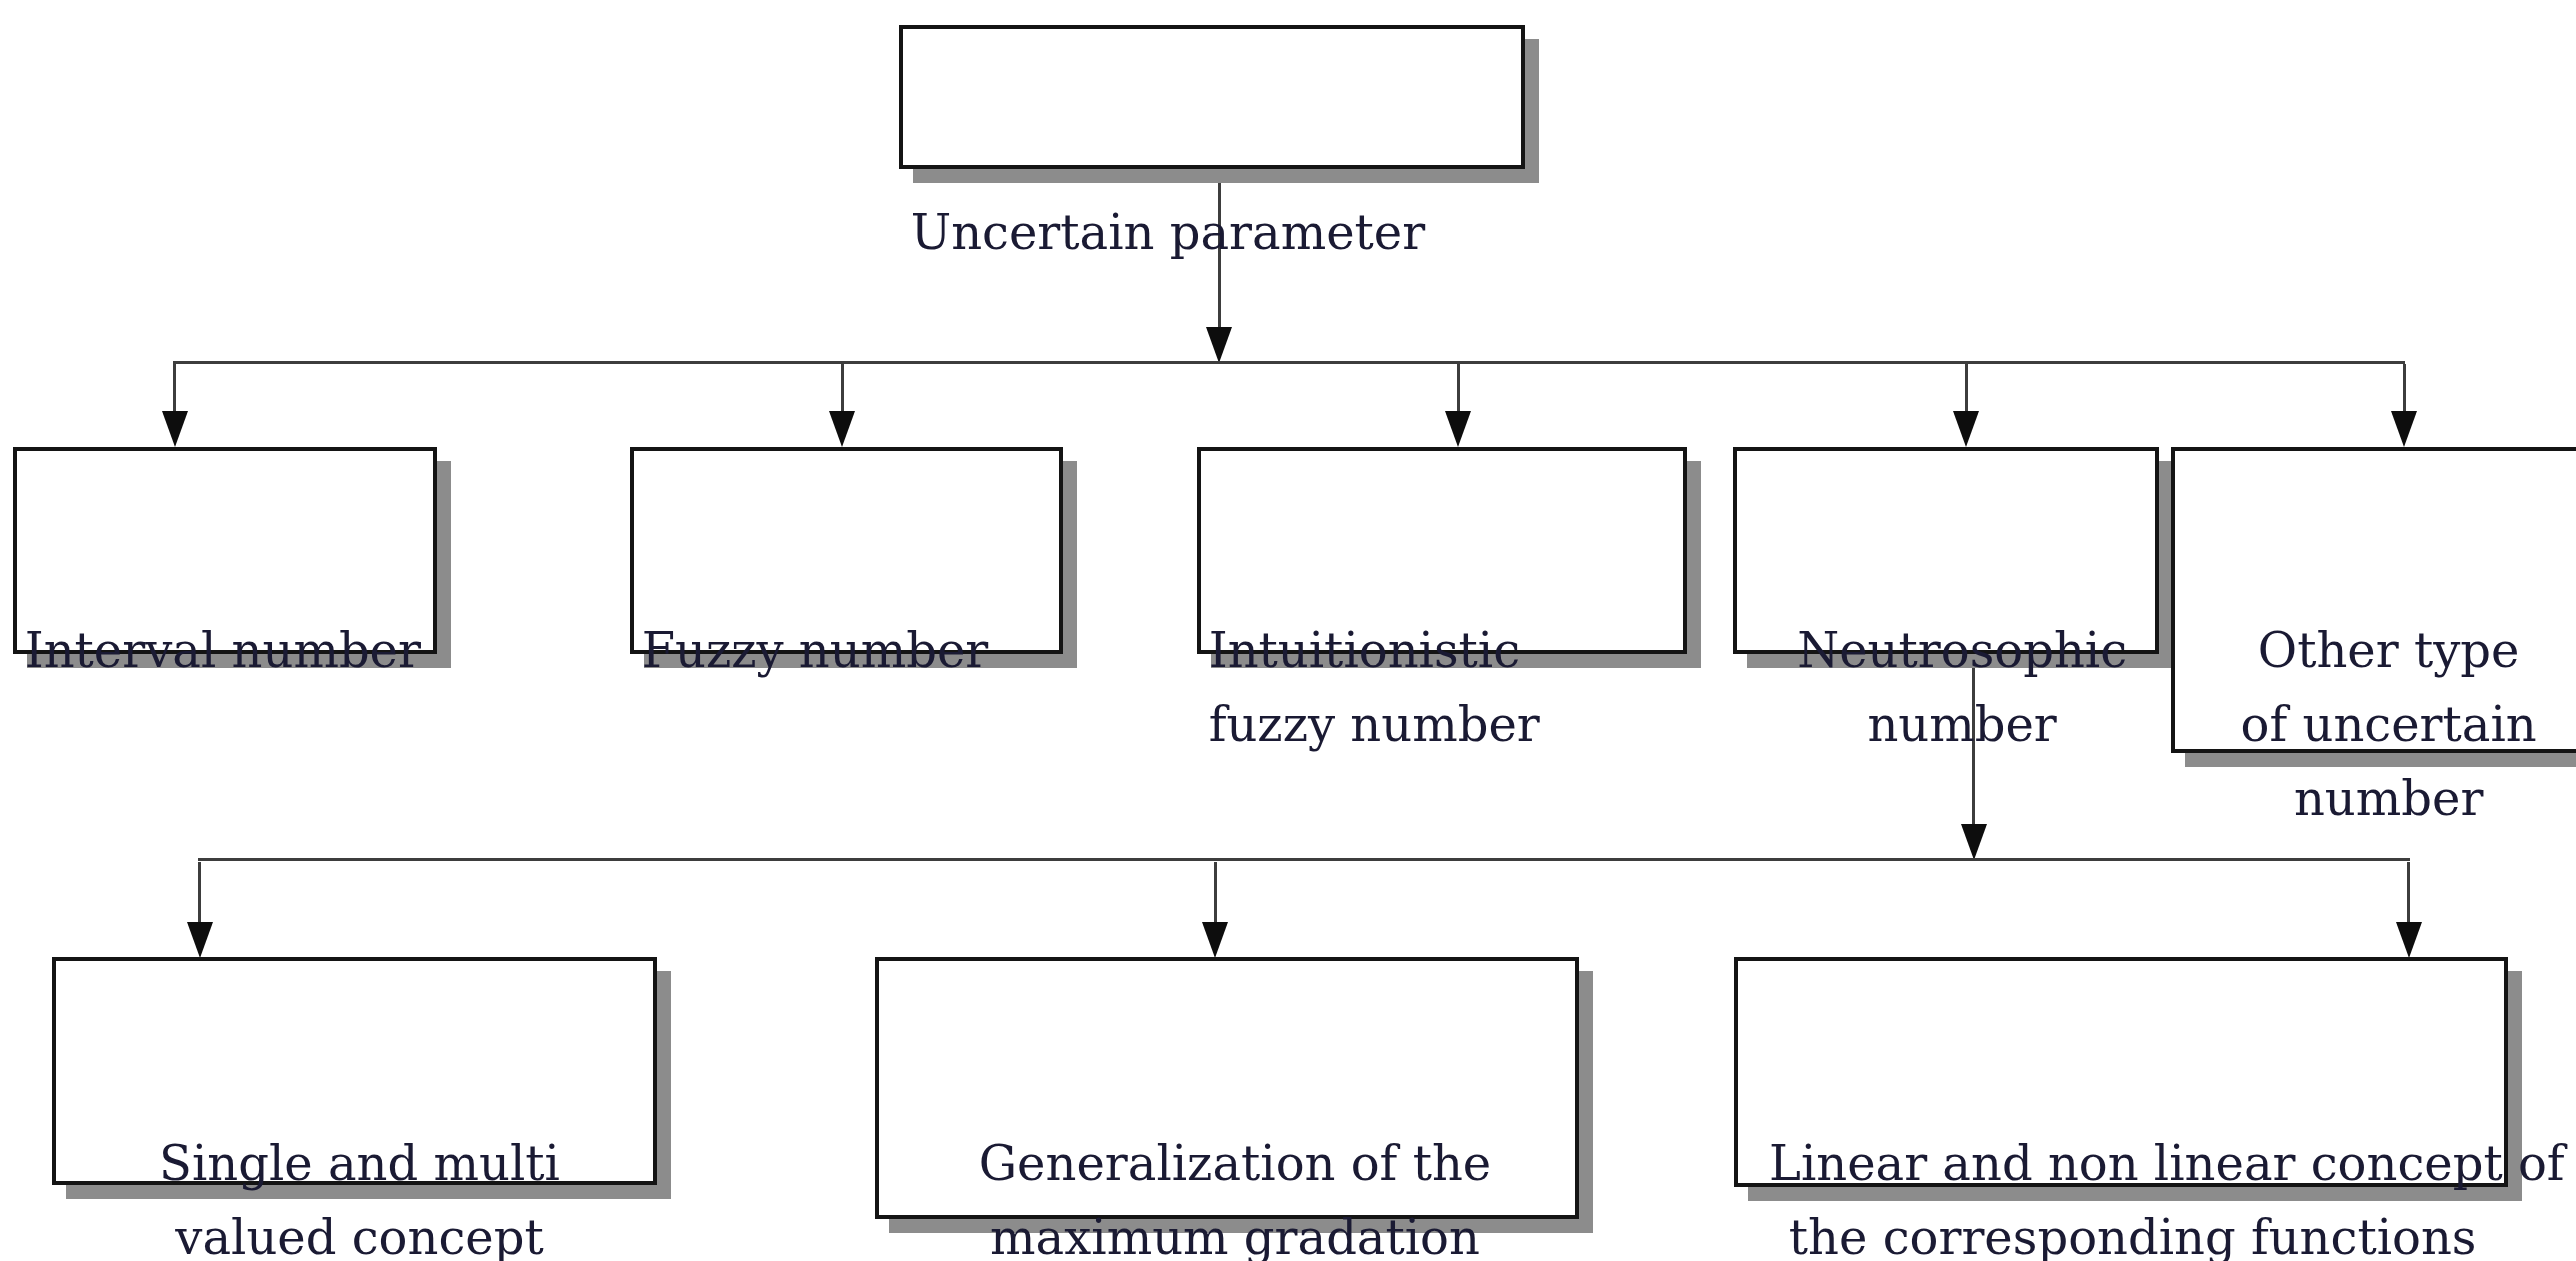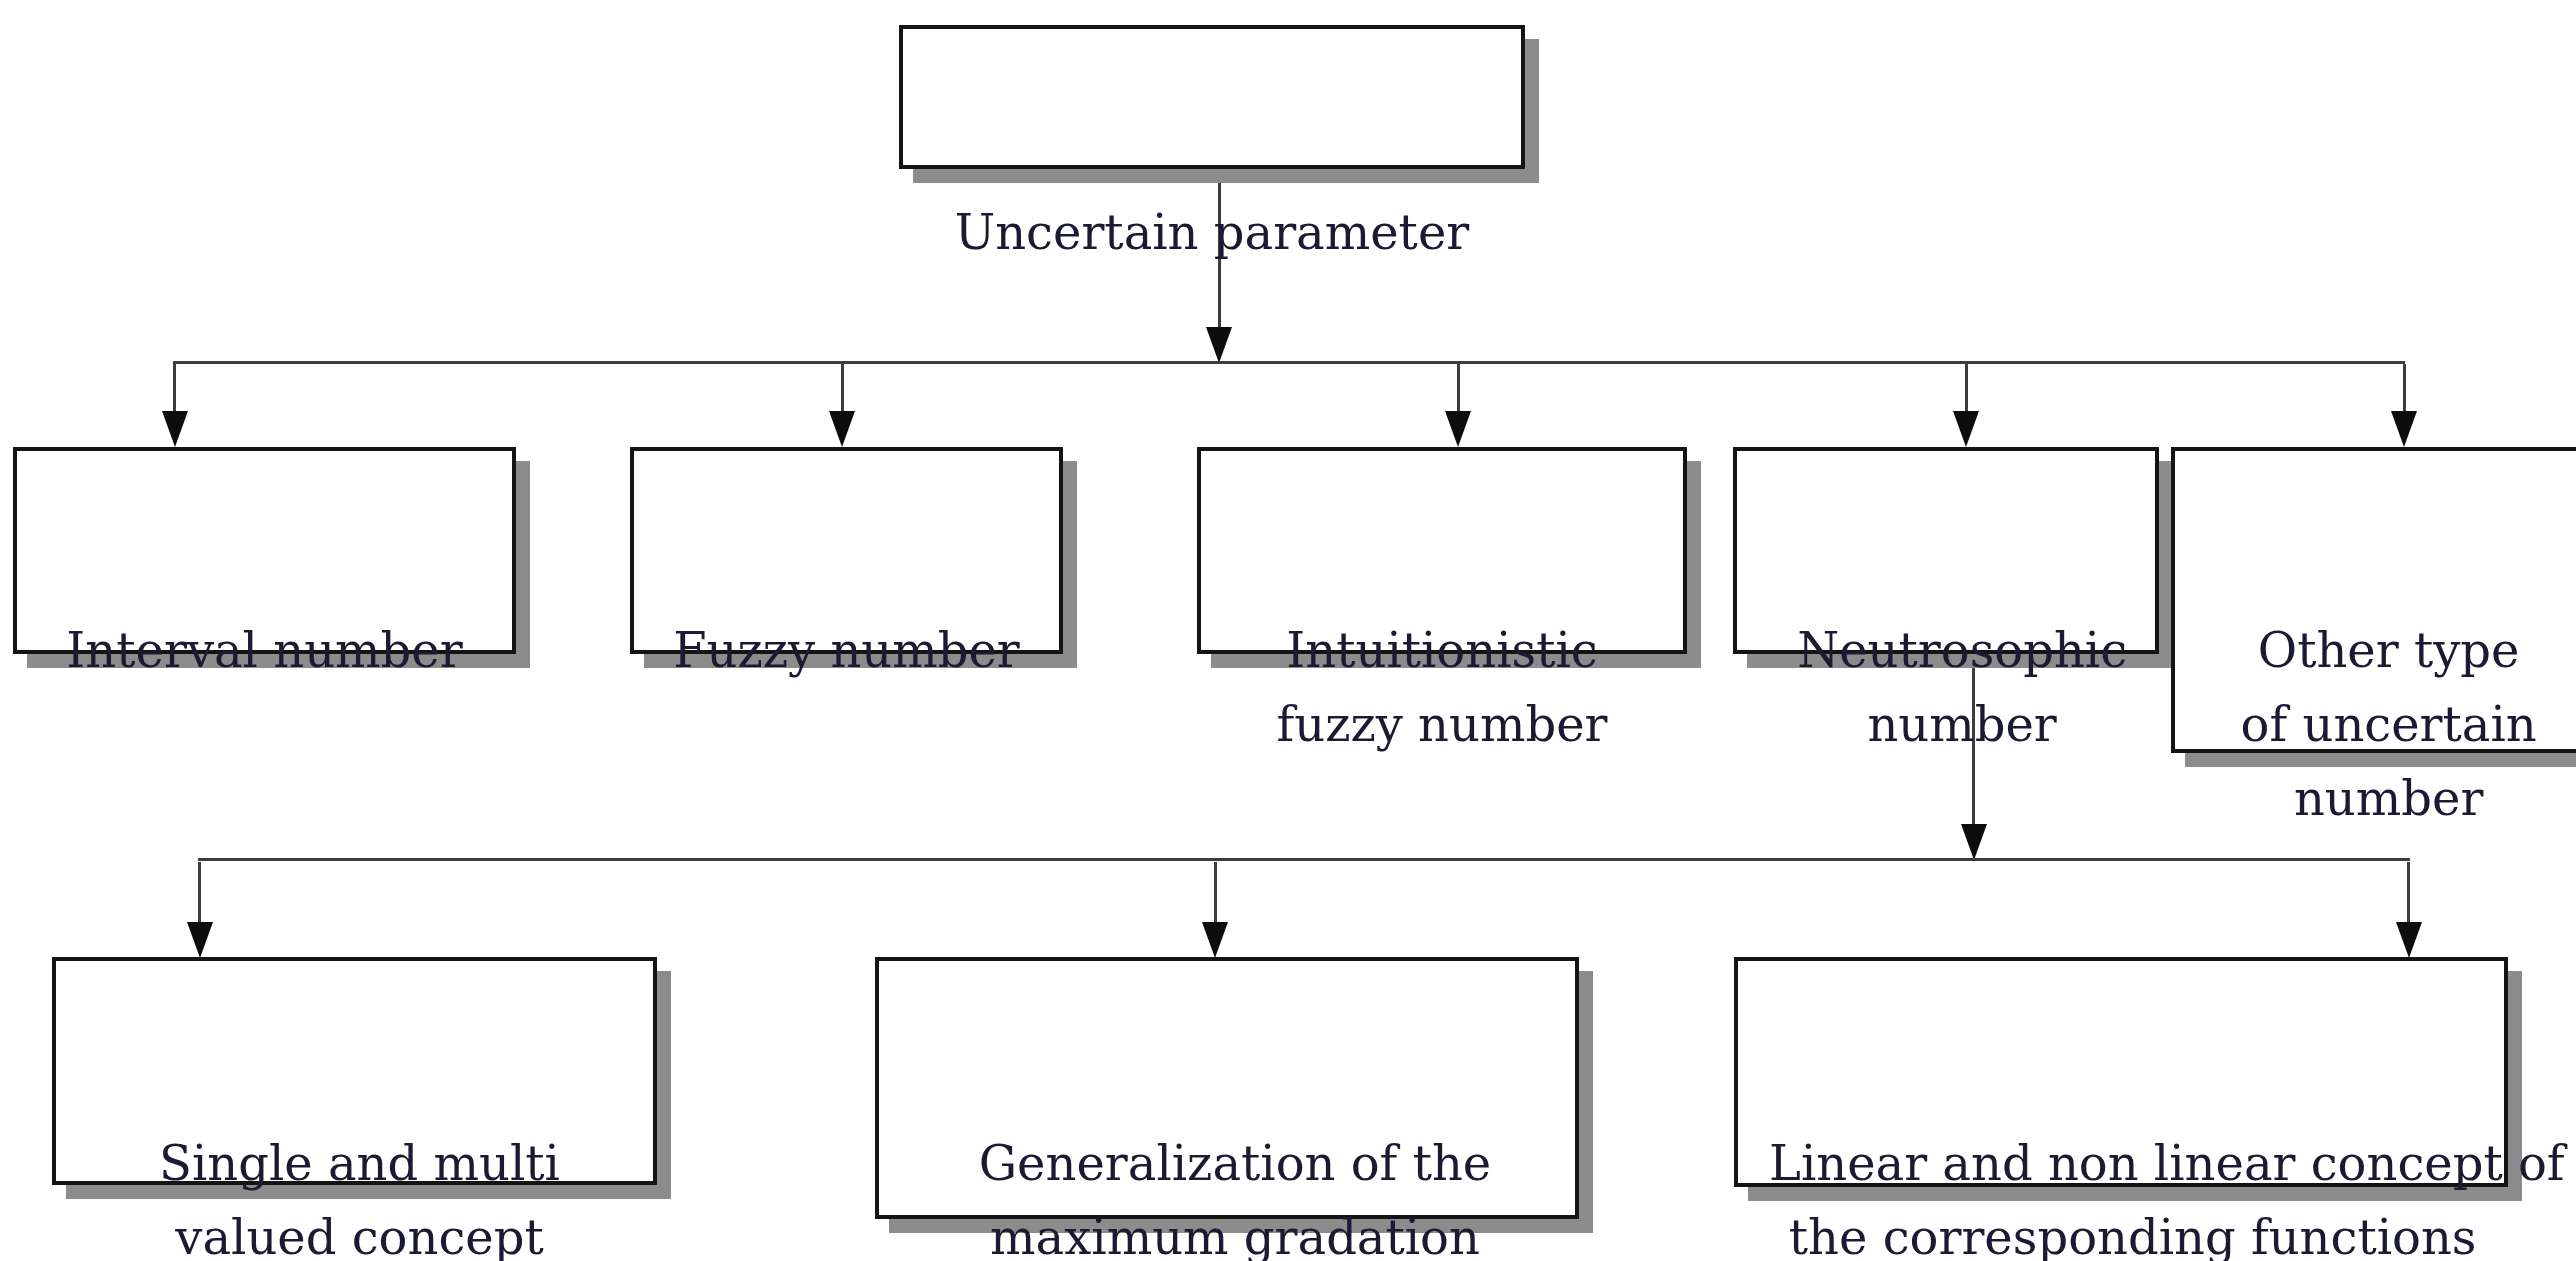--- a/index.html
+++ b/index.html
@@ -21,21 +21,21 @@
     background:var(--c-bg);
     border:4.6px solid var(--c-border);
     box-shadow:14px 14px 0 0 var(--c-shadow);
     color:var(--c-text);
     font-size:48px;
     line-height:74px;
     white-space:pre;
     box-sizing:border-box;
   }
   .node .lbl{display:block;}
-  .t-center{text-align:center;padding:14px 7.7px;}
+  .t-center{padding:14px 7.7px;}
   .t-left{text-align:center;}
   .hline,.vline{position:absolute;background:var(--c-line);}
   .hline{height:3.1px;}
   .vline{width:3.1px;}
   .arr{
     position:absolute;width:0;height:0;
     border-left:13px solid transparent;
     border-right:13px solid transparent;
     border-top:36px solid var(--c-arrow);
   }
@@ -74,21 +74,21 @@
   <div class="vline" style="left:1214px;top:862px;height:62px;"></div>
   <div class="arr" style="left:1202px;top:922px;"></div>
 
   <div class="vline" style="left:2407px;top:862px;height:62px;"></div>
   <div class="arr" style="left:2396px;top:922px;"></div>
 
   <div class="node t-center" style="left:899px;top:25px;width:626px;height:144px;padding-top:18px;">
     <span class="lbl">Uncertain parameter</span>
   </div>
 
-  <div class="node t-center" style="left:13px;top:447px;width:503px;height:207px;">
+  <div class="node t-center" style="left:13px;top:447px;width:424px;height:207px;">
     <span class="lbl">Interval number</span>
   </div>
 
   <div class="node t-center" style="left:630px;top:447px;width:433px;height:207px;">
     <span class="lbl">Fuzzy number</span>
   </div>
 
   <div class="node t-center" style="left:1197px;top:447px;width:490px;height:207px;">
     <span class="lbl">Intuitionistic
 fuzzy number</span>

